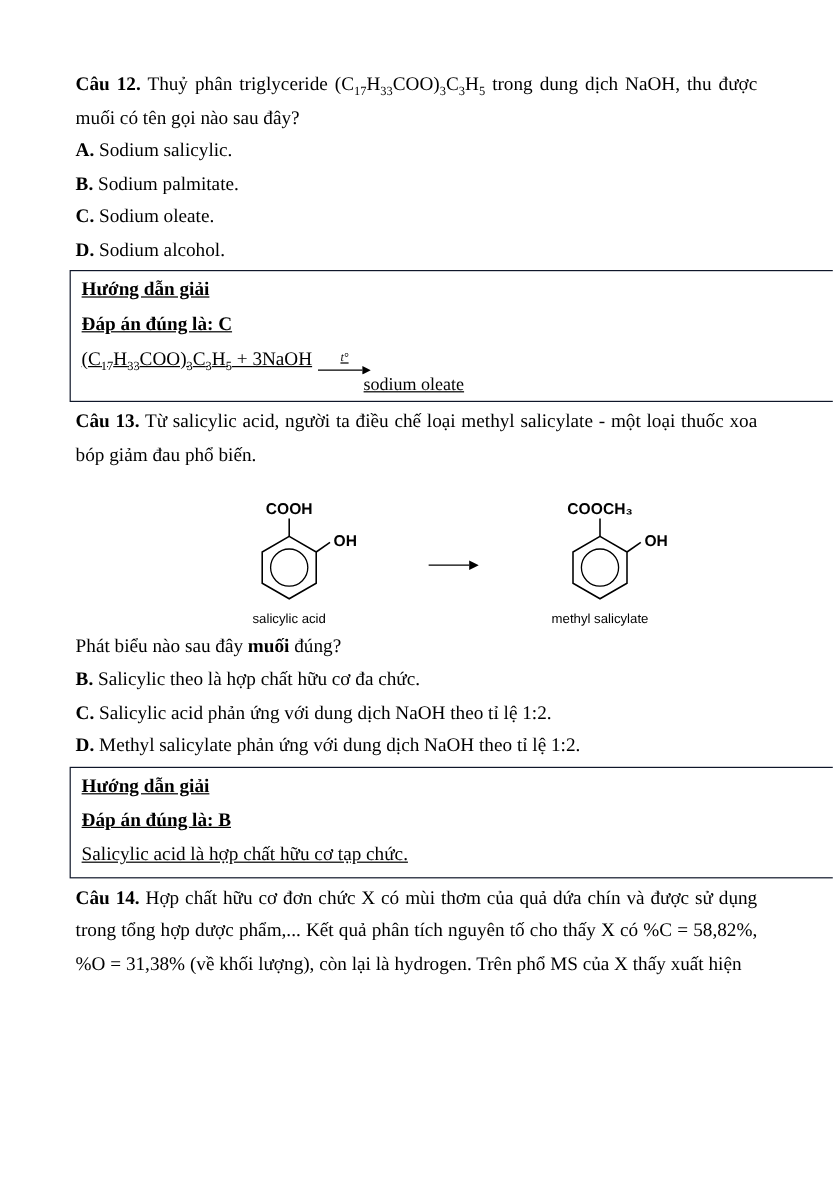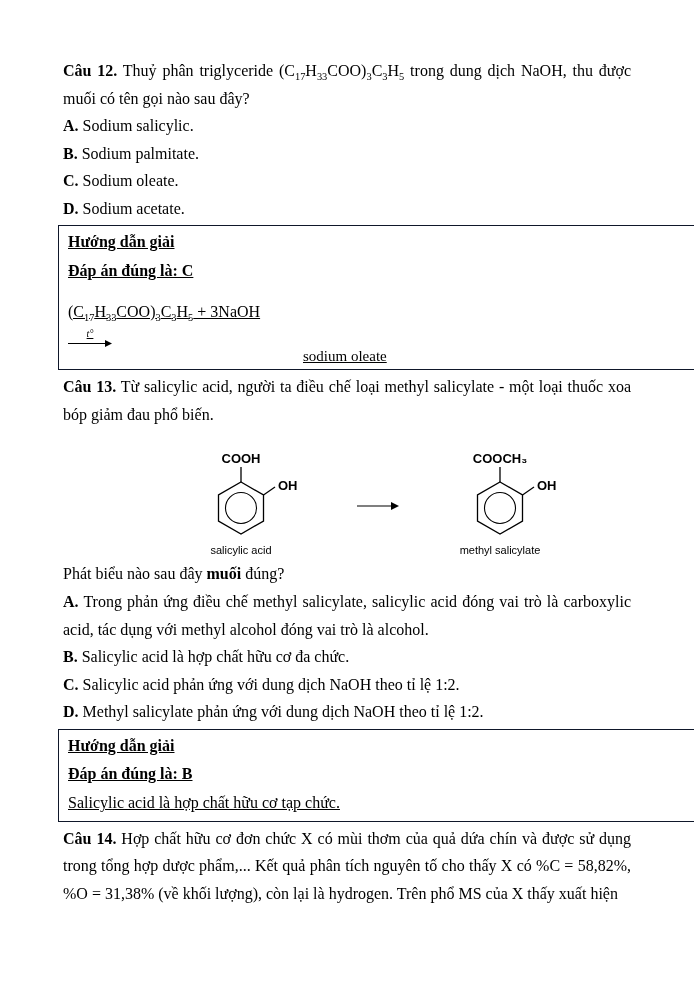--- a/index.html
+++ b/index.html
@@ -14,21 +14,21 @@
   .opt b { font-weight:bold; }
   sub { font-size:0.65em; line-height:0; }
   .solution-box {
     border:1px solid #0f172a;
     margin:3px 0 3px -5px;
     width:646px;
     padding:2px 9px 4px 9px;
     text-decoration:underline;
   }
   .sol-heading, .sol-answer { font-weight:bold; line-height:1.8; }
-  .equation { display:flex; align-items:flex-start; gap:5px; line-height:1.5; margin-top:14px;flex-direction:column; }
+  .equation { display:flex; align-items:flex-end; gap:5px; line-height:1.5; margin-top:2px; }
   .rxn-arrow { display:inline-flex; flex-direction:column; align-items:center; }
   .rxn-cond { font-size:10px; font-style:italic; line-height:1; margin-bottom:0px; }
   .rxn-arrow svg { display:block; }
   .product-name { margin-left:235px; line-height:1.25; font-size:15px; }
   .diagram { display:flex; gap:36px; margin:8px 0 2px 118px; }
   .big-arrow { margin-top:64px; }
   .group-label { font-family:"Liberation Sans","DejaVu Sans",sans-serif; font-size:13px; font-weight:600; }
   .mol-caption { font-family:"Liberation Sans","DejaVu Sans",sans-serif; font-size:11px; }
 </style>
 </head>
@@ -49,21 +49,21 @@
   <p class="line opt">
     <b>B.</b>
     <span>Sodium palmitate.</span>
   </p>
   <p class="line opt">
     <b>C.</b>
     <span>Sodium oleate.</span>
   </p>
   <p class="line opt">
     <b>D.</b>
-    <span>Sodium acetate.</span>
+    <span>Sodium alcohol.</span>
   </p>
 
   <div class="solution-box">
     <p class="sol-heading">Hướng dẫn giải</p>
     <p class="sol-answer">Đáp án đúng là: C</p>
     <div class="equation">
       <span class="chem">(C<sub>17</sub>H<sub>33</sub>COO)<sub>3</sub>C<sub>3</sub>H<sub>5</sub> + 3NaOH</span>
       <span class="rxn-arrow">
         <span class="rxn-cond">t°</span>
         <svg width="44" height="8" viewBox="0 0 44 8">
@@ -106,26 +106,22 @@
       <text x="65" y="118" text-anchor="middle" class="mol-caption">methyl salicylate</text>
     </svg>
   </div>
 
   <p class="line">
     <span>Phát biểu nào sau đây</span>
     <b>muối</b>
     <span>đúng?</span>
   </p>
   <p class="line opt">
-    <b>A.</b>
-    <span>Trong phản ứng điều chế methyl salicylate, salicylic acid đóng vai trò là carboxylic acid, tác dụng với methyl alcohol đóng vai trò là alcohol.</span>
-  </p>
-  <p class="line opt">
     <b>B.</b>
-    <span>Salicylic acid là hợp chất hữu cơ đa chức.</span>
+    <span>Salicylic theo là hợp chất hữu cơ đa chức.</span>
   </p>
   <p class="line opt">
     <b>C.</b>
     <span>Salicylic acid phản ứng với dung dịch NaOH theo tỉ lệ 1:2.</span>
   </p>
   <p class="line opt">
     <b>D.</b>
     <span>Methyl salicylate phản ứng với dung dịch NaOH theo tỉ lệ 1:2.</span>
   </p>
 

